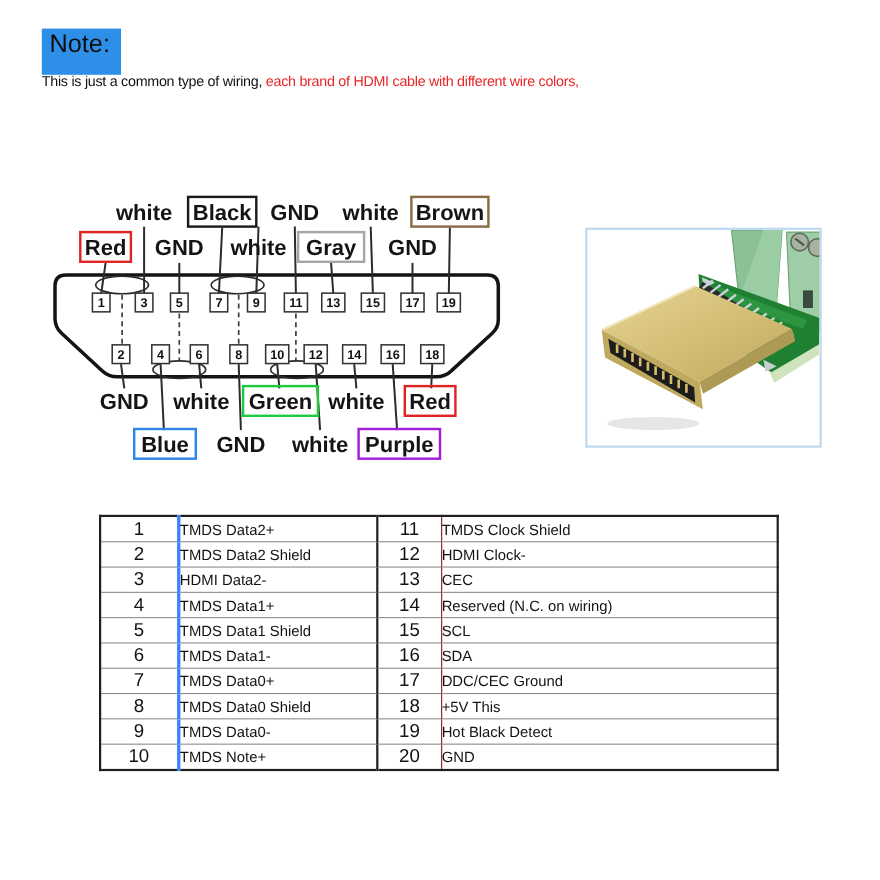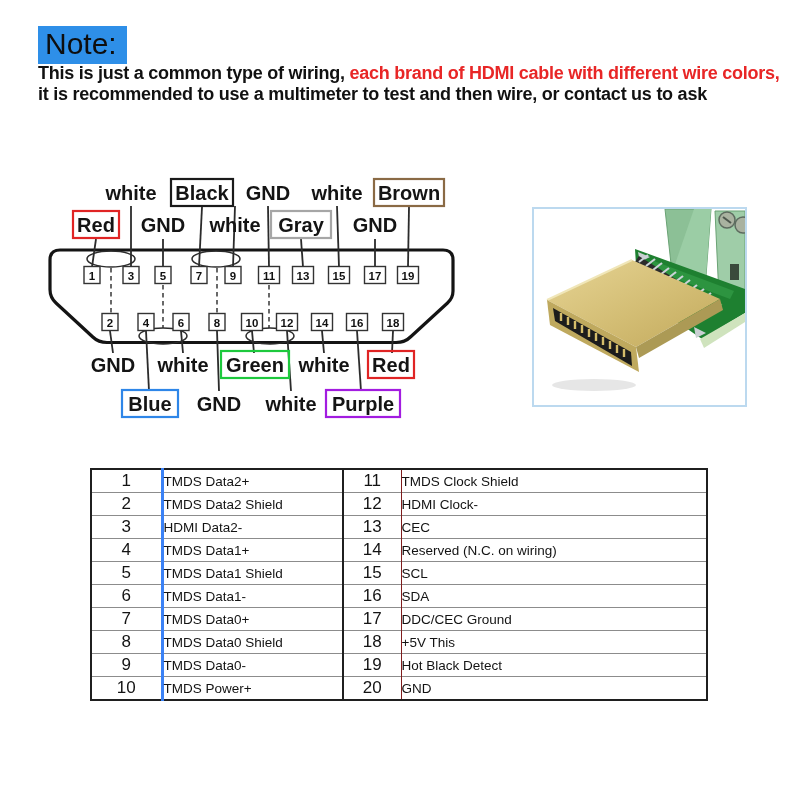--- a/index.html
+++ b/index.html
@@ -1,21 +1,21 @@
 <!DOCTYPE html>
 <html><head>
 <meta charset="utf-8">
 <style>
   html,body{margin:0;padding:0}
   body{width:800px;height:800px;background:#fff;position:relative;overflow:hidden;
        font-family:"Liberation Sans",sans-serif;color:#111}
   .abs{position:absolute}
   .note-badge{left:38px;top:26px;background:#2e8fe8;color:#0e0e0e;
-              font-size:30px;font-weight:500;padding:1px 10px 4px 7px;line-height:1.1}
-  .intro{left:38px;top:63px;font-size:18px;font-weight:700;letter-spacing:-0.25px;
+              font-size:23px;font-weight:500;padding:1px 10px 16px 7px;line-height:1.1}
+  .intro{left:38px;top:63px;font-size:13px;font-weight:400;letter-spacing:-0.25px;
          line-height:21px;white-space:nowrap}
   .intro .hl{color:#e82626}
   .diagram-svg{left:0;top:160px}
   .wl{font-size:20px;font-weight:700;text-anchor:middle;fill:#141414}
   .lb{fill:none;stroke-width:2.2}
   .pb{fill:#fff;stroke:#333;stroke-width:1.4}
   .pn{font-size:11.5px;font-weight:700;text-anchor:middle;fill:#111}
   .cl{stroke:#2b2b2b;stroke-width:1.8}
   .dl{stroke:#444;stroke-width:1.6;stroke-dasharray:4.5 3.5;fill:none}
   .tw{fill:none;stroke:#2b2b2b;stroke-width:1.5}
@@ -31,21 +31,20 @@
   .c-pin2{text-align:center;font-size:17px;border-left:2.5px solid #1f1f1f}
   .c-desc2{padding-left:13px;border-left:1px solid #7f1d1d}
 </style>
 </head>
 <body>
 
 <div class="abs note-badge">Note:</div>
 
 <div class="abs intro">
   <div><span>This is just a common type of wiring, </span><span class="hl">each brand of HDMI cable with different wire colors,</span></div>
-  <div>it is recommended to use a multimeter to test and then wire, or contact us to ask</div>
 </div>
 
 <svg class="abs diagram-svg" width="480" height="280" viewBox="0 160 480 280">
 
   <path d="M 60 250 L 443 250 Q 453 250 453 260 L 453 291 Q 453 298 447.5 303
            L 411 336.5 Q 405 342.5 396 342.5 L 107 342.5 Q 98.5 342.5 92.8 337
            L 56 303 Q 50 297.5 50 289.5 L 50 260 Q 50 250 60 250 Z" fill="#ffffff" stroke="#141414" stroke-width="3.2" stroke-linejoin="round"></path>
 
   <line class="dl" x1="111" y1="268" x2="111" y2="313"></line>
   <line class="dl" x1="163" y1="285" x2="163" y2="328"></line>
@@ -331,18 +330,18 @@
       <td class="c-desc2">+5V This</td>
     </tr>
     <tr>
       <td class="c-pin">9</td>
       <td class="c-desc">TMDS Data0-</td>
       <td class="c-pin2">19</td>
       <td class="c-desc2">Hot Black Detect</td>
     </tr>
     <tr>
       <td class="c-pin">10</td>
-      <td class="c-desc">TMDS Power+</td>
+      <td class="c-desc">TMDS Note+</td>
       <td class="c-pin2">20</td>
       <td class="c-desc2">GND</td>
     </tr>
   </tbody>
 </table>
 
 </body></html>

